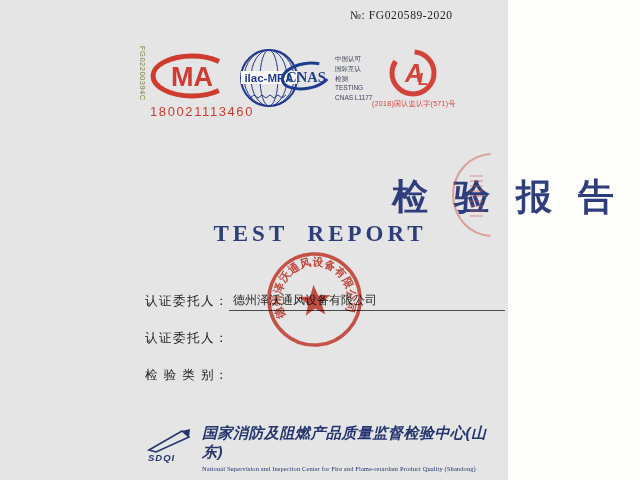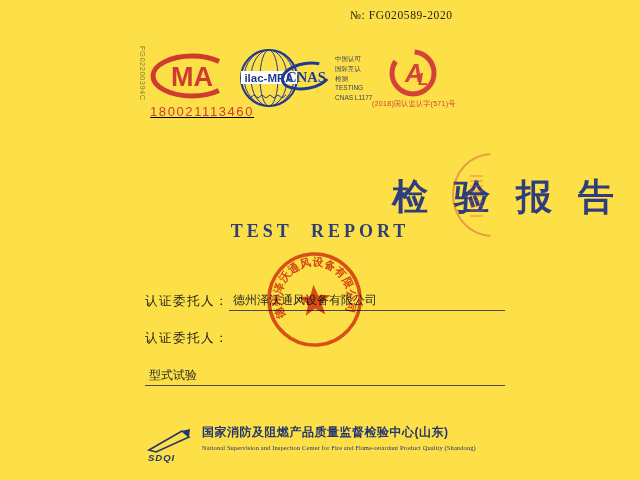--- a/index.html
+++ b/index.html
@@ -1,42 +1,42 @@
 <!DOCTYPE html>
 <html><head>
 <meta charset="utf-8">
 <style>
   * { margin:0; padding:0; box-sizing:border-box; }
   html,body { width:640px; height:480px; }
   body { background:#fdfdfc; font-family:"Liberation Serif", serif; overflow:hidden; }
-  .page { position:relative; width:640px; height:480px; background:#fde047; }
+  .page { position:relative; width:508px; height:480px; background:#e5e5e5; }
 
   
   .doc-number { position:absolute; left:350px; top:9px; font-size:11.5px; color:#222; letter-spacing:0.6px; }
 
   
   .vertical-code { position:absolute; left:138px; top:46px; height:82px; writing-mode:vertical-rl;
     text-orientation:mixed; font-size:7.5px; color:#7c803c; font-family:"Liberation Sans", sans-serif; letter-spacing:0.5px; }
 
-  .cma-block { position:absolute; left:150px; top:53px; width:84px; text-align:center;text-decoration:underline; }
+  .cma-block { position:absolute; left:150px; top:53px; width:84px; text-align:center; }
   .cma-number { margin-top:1px; font-size:13px; color:#cf3b30; letter-spacing:1.6px; font-family:"Liberation Sans", sans-serif; }
 
   .ilac-block { position:absolute; left:238px; top:47px; width:62px; height:62px; }
   .cnas-block { position:absolute; left:280px; top:57px; width:52px; height:40px; }
   .cnas-text { position:absolute; left:335px; top:54px; font-size:6.5px; line-height:1.5;
     color:#3c4258; font-family:"Liberation Sans", sans-serif; }
   .cal-block { position:absolute; left:385px; top:49px; width:56px; height:48px; }
   .cal-caption { position:absolute; left:372px; top:99px; width:110px; font-size:7px; color:#d2443a;
     font-family:"Liberation Sans", sans-serif; letter-spacing:0.3px; }
 
   
   .title-zh { position:absolute; left:0; top:173px; width:640px; text-align:right;
     font-size:36px; font-weight:bold; color:#2e3d7c; letter-spacing:26px; text-indent:26px; }
   .title-en { position:absolute; left:0; top:221px; width:640px; text-align:center;
-    font-size:18px; font-weight:bold; color:#2e3d7c; letter-spacing:4px; word-spacing:10px; }
+    font-size:23px; font-weight:bold; color:#2e3d7c; letter-spacing:4px; word-spacing:10px; }
 
   
   .faint-stamp { position:absolute; left:452px; top:153px; width:80px; height:84px;
     border:2px solid rgba(207,70,58,0.45); border-radius:50%;
     clip-path:inset(0 52% 0 0); }
   .faint-stamp-text { position:absolute; left:16px; top:20px; width:13px; height:42px; opacity:0.55;
     background:repeating-linear-gradient(to bottom, rgba(210,85,72,0.55) 0 2px, transparent 2px 5px); }
 
   
   .form { position:absolute; left:145px; top:292px; width:360px; }
@@ -46,22 +46,22 @@
     padding:0 0 1px 4px; white-space:nowrap; }
 
   
   .seal { position:absolute; left:265px; top:248px; width:99px; height:103px;
     opacity:0.9; mix-blend-mode:multiply; transform:rotate(-4deg); }
 
   
   .footer { position:absolute; left:146px; top:424px; width:360px; display:flex; align-items:flex-start; }
   .footer-logo { width:50px; height:38px; flex:0 0 auto; margin-top:2px; }
   .footer-texts { margin-left:6px; }
-  .footer-zh { font-size:12px; font-weight:bold; color:#24356f; letter-spacing:0.5px;
-    font-family:"Liberation Sans", sans-serif; }
+  .footer-zh { font-size:15px; font-weight:bold; color:#24356f; letter-spacing:0.5px;
+    font-family:"Liberation Sans", sans-serif;font-style:italic; }
   .footer-en { margin-top:3px; font-size:6.5px; color:#24356f; letter-spacing:0.1px; }
 </style>
 </head>
 <body>
 
 <div class="page">
 
   <div class="doc-number">№: FG020589-2020</div>
 
   <div class="vertical-code">FG02200394C</div>
@@ -119,21 +119,21 @@
 
   <div class="form">
     <div class="form-row">
       <span class="form-label">认证委托人：</span>
       <span class="form-value">德州泽沃通风设备有限公司</span>
     </div>
     <div class="form-row">
       <span class="form-label">认证委托人：</span>
     </div>
     <div class="form-row">
-      <span class="form-value">型式试验</span>
+      <span class="form-label">检 验 类 别：</span>
     </div>
   </div>
 
   <div class="seal">
     <svg width="99" height="103" viewBox="0 0 100 100">
       <defs>
         <path id="sealRing" d="M 20.6 67 A 34 34 0 1 1 79.4 67" fill="none"></path>
       </defs>
       <circle cx="50" cy="50" r="46" fill="none" stroke="#d23a2b" stroke-width="3.6" opacity="0.92"></circle>
       <polygon points="50,35 54.1,46.3 66.2,46.7 56.7,54.2 60,65.8 50,59 40,65.8 43.3,54.2 33.8,46.7 45.9,46.3" fill="#d23a2b" opacity="0.95"></polygon>

